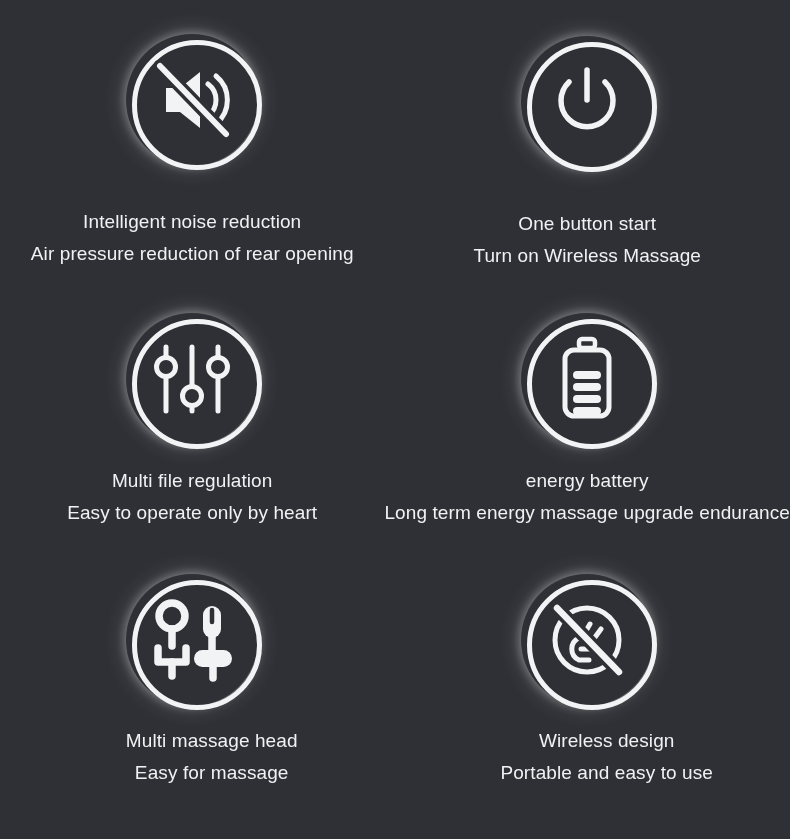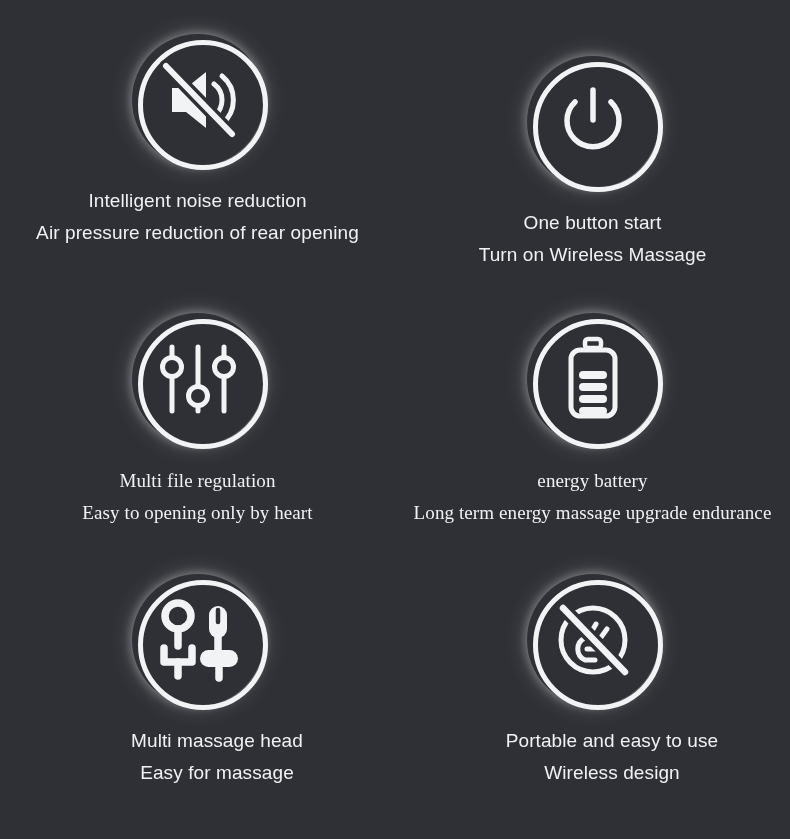--- a/index.html
+++ b/index.html
@@ -21,24 +21,24 @@
     display: grid;
     grid-template-columns: 1fr 1fr;
     grid-template-rows: 285px 265px 289px;
   }
   .cell {
     position: relative;
     display: flex;
     flex-direction: column;
     align-items: center;
   }
-  .cell.r1 { padding-top: 34px; }
-  .cell.r2 { padding-top: 28px; font-family: Liberation Serif, serif; }
+  .cell.r1 { padding-top: 34px; gap: 21px; }
+  .cell.r2 { padding-top: 28px; }
   .cell.r3 { padding-top: 24px; }
-  .cell.right.r1 { padding-top: 56px; }
+  .cell.right.r1 { padding-top: 36px; }
 
   .icon-wrap {
     position: relative;
     width: 132px;
     height: 132px;
     display: flex;
     align-items: center;
     justify-content: center;
   }
   .glow {
@@ -148,21 +148,21 @@
           <line x1="66" y1="34" x2="66" y2="98" stroke="#f2f3f4" stroke-width="5" stroke-linecap="round"></line>
           <line x1="92" y1="34" x2="92" y2="98" stroke="#f2f3f4" stroke-width="5" stroke-linecap="round"></line>
           <circle cx="40" cy="54" r="9.5" fill="#2e3035" stroke="#f2f3f4" stroke-width="5"></circle>
           <circle cx="92" cy="54" r="9.5" fill="#2e3035" stroke="#f2f3f4" stroke-width="5"></circle>
           <circle cx="66" cy="83" r="9.5" fill="#2e3035" stroke="#f2f3f4" stroke-width="5"></circle>
         </svg>
       </div>
     </div>
     <div class="caption">
       <span class="line">Multi file regulation</span>
-      <span class="line">Easy to opening only by heart</span>
+      <span class="line">Easy to operate only by heart</span>
     </div>
   </div>
 
   <div class="cell right r2">
     <div class="icon-wrap">
       <div class="glow"></div>
       <div class="ring"></div>
       <div class="glyph">
         <svg viewBox="0 0 132 132">
           <rect x="58" y="26" width="16" height="9" rx="3" fill="none" stroke="#f2f3f4" stroke-width="4.5"></rect>
@@ -221,18 +221,18 @@
 
           <path d="M58 64 a12 12 0 0 0 0 22 h10" fill="none" stroke="#f2f3f4" stroke-width="5" stroke-linecap="round"></path>
           <path d="M60 75 h14" fill="none" stroke="#f2f3f4" stroke-width="5" stroke-linecap="round"></path>
 
           <line x1="36" y1="34" x2="98" y2="98" stroke="#2e3035" stroke-width="14" stroke-linecap="round"></line>
           <line x1="36" y1="34" x2="98" y2="98" stroke="#f2f3f4" stroke-width="6.5" stroke-linecap="round"></line>
         </svg>
       </div>
     </div>
     <div class="caption">
+      <span class="line">Wireless design</span>
       <span class="line">Portable and easy to use</span>
-      <span class="line">Wireless design</span>
     </div>
   </div>
 
 </div>
 
 </body></html>

